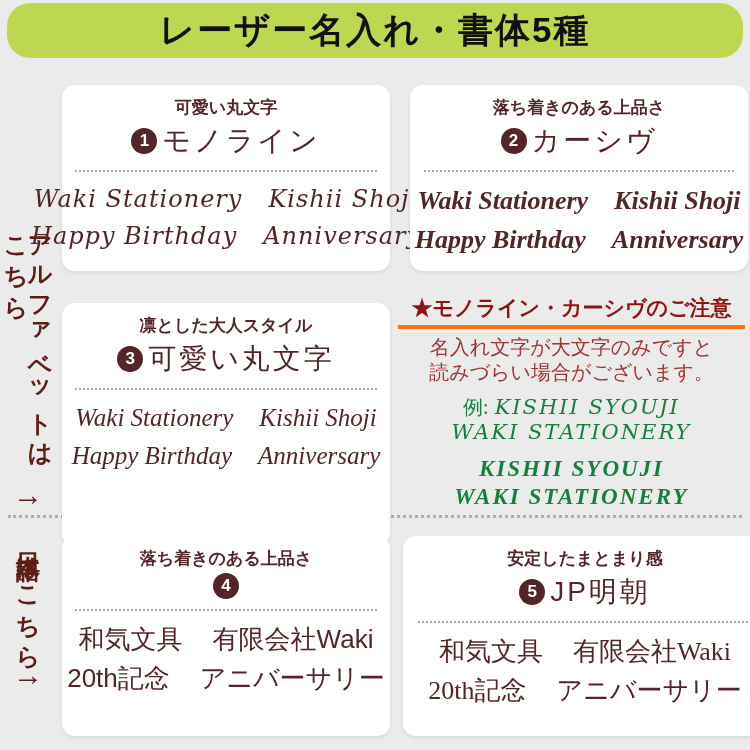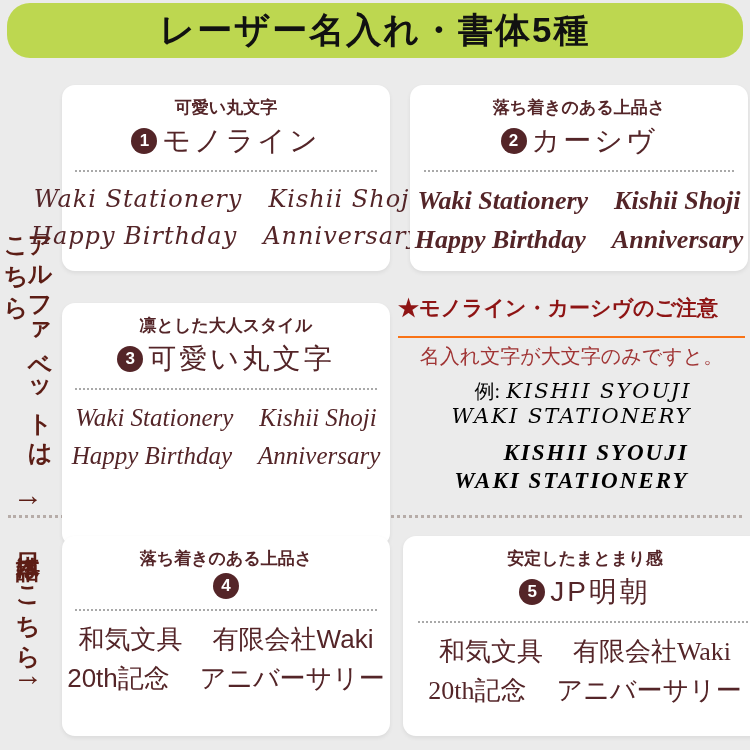--- a/index.html
+++ b/index.html
@@ -90,28 +90,28 @@
     font-family:"Liberation Serif",serif;font-size:26px;gap:30px;
   }
   
   .notice{
     position:absolute;left:398px;top:294px;width:347px;
     display:flex;flex-direction:column;align-items:center;
     font-family:"Liberation Serif",serif;
   }
   .notice-heading{
     font-size:21px;font-weight:bold;color:#8e1414;
-    border-bottom:2px solid #f97316;padding-bottom:14px;
-    white-space:nowrap;width:100%;text-align:left;box-sizing:border-box;
+    border-bottom:4px solid #f97316;padding-bottom:3px;
+    white-space:nowrap;width:100%;text-align:center;box-sizing:border-box;
   }
   .notice-body{
     margin-top:6px;font-size:20px;color:#a03434;line-height:1.25;text-align:center;
   }
   .notice-example{
-    color:#000000;text-align:right;line-height:1.2;
+    color:#15803d;text-align:center;line-height:1.2;
   }
   .ex-mono{margin-top:10px;font-size:21px;}
   .ex-mono .caps{
     font-family:"DejaVu Serif",serif;font-style:italic;letter-spacing:2px;
   }
   .ex-label{
     font-family:"Liberation Serif",serif;font-style:normal;font-size:20px;margin-right:6px;
   }
   .ex-cursive{margin-top:10px;font-size:23px;}
   .ex-cursive .caps{
@@ -191,21 +191,22 @@
       <div class="sample-line">
         <span>Happy Birthday</span>
         <span>Anniversary</span>
       </div>
     </div>
   </div>
 
   <div class="notice">
     <div class="notice-heading">★モノライン・カーシヴのご注意</div>
     <div class="notice-body">
-      <div>名入れ文字が大文字のみですと。</div>
+      <div>名入れ文字が大文字のみですと</div>
+      <div>読みづらい場合がございます。</div>
     </div>
     <div class="notice-example ex-mono">
       <div>
         <span class="ex-label">例:</span><span class="caps">KISHII SYOUJI</span>
       </div>
       <div class="caps">WAKI STATIONERY</div>
     </div>
     <div class="notice-example ex-cursive">
       <div class="caps">KISHII SYOUJI</div>
       <div class="caps">WAKI STATIONERY</div>

